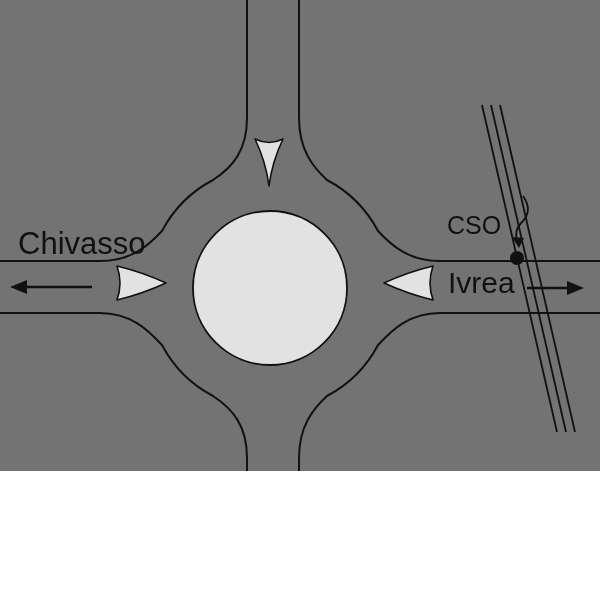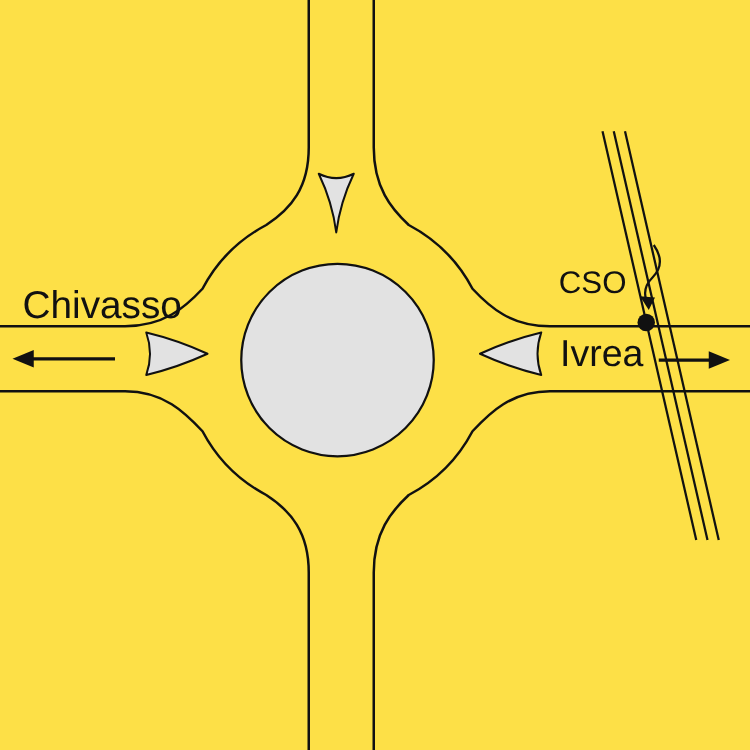--- a/index.html
+++ b/index.html
@@ -4,22 +4,22 @@
 <style>
   html, body {
     margin: 0;
     padding: 0;
     background: #ffffff;
     font-family: "Liberation Sans", sans-serif;
   }
   .stage {
     position: relative;
     width: 600px;
-    height: 600px;
-    background: #fde047;
+    height: 471px;
+    background: #737373;
     overflow: hidden;
   }
   svg {
     display: block;
   }
   .road {
     fill: none;
     stroke: #111111;
     stroke-width: 2;
     stroke-linecap: butt;

